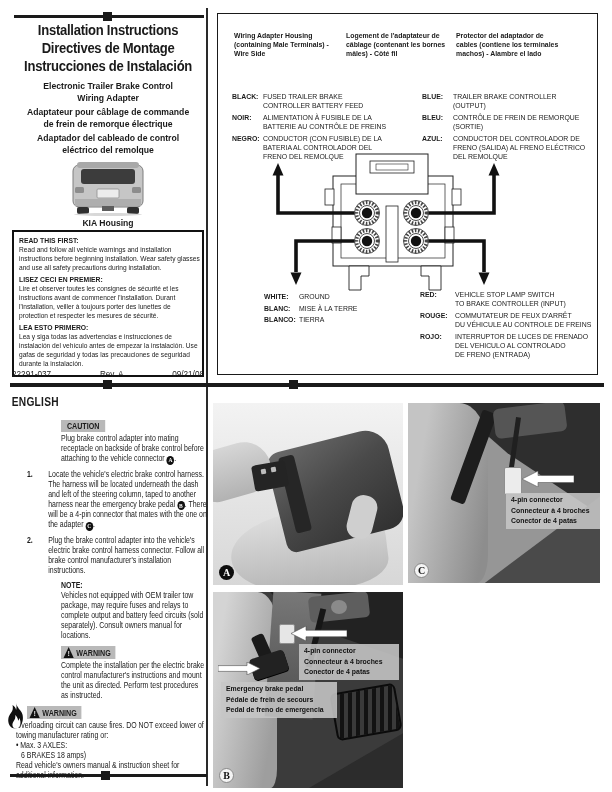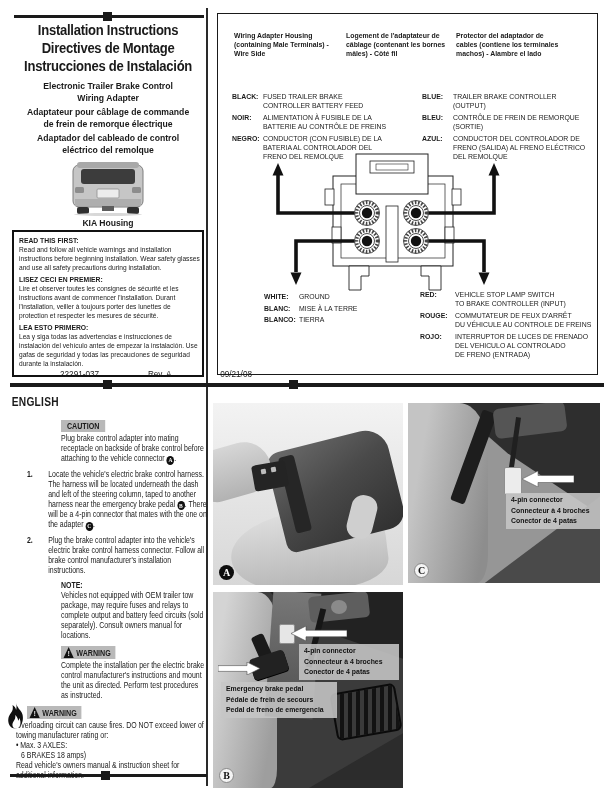--- a/index.html
+++ b/index.html
@@ -14,21 +14,21 @@
   .titleblock{left:10px;top:21px;width:218px;transform:scaleX(0.9);transform-origin:0 0;text-align:center;}
   .titleblock h1{margin:0;font-size:14.5px;line-height:18px;font-weight:bold;letter-spacing:-0.3px;}
   .subblock{left:10px;top:80px;width:218px;transform:scaleX(0.9);transform-origin:0 0;text-align:center;}
   .subblock .sub{margin:0 0 3px 0;font-size:9.6px;line-height:11.5px;font-weight:bold;}
   .car{left:68px;top:156px;width:80px;height:60px;}
   .carcap{left:10px;top:218px;width:196px;text-align:center;font-size:8.6px;font-weight:bold;}
   .readbox{left:12px;top:230px;width:192px;border:2px solid #111;box-sizing:border-box;padding:4px 5px;}
   .readinner{width:212px;transform:scaleX(0.86);transform-origin:0 0;font-size:7.7px;line-height:9px;}
   .readinner h4{margin:0;font-size:7.9px;}
   .readinner p{margin:0 0 3px 0;}
-  .coverfoot{left:12px;top:370px;width:192px;display:flex;font-size:8.2px;margin-left:48px;}
+  .coverfoot{left:12px;top:370px;width:192px;display:flex;font-size:8.2px;}
   .coverfoot .mid{flex:1;text-align:center;}
   
   .diagbox{left:217px;top:13px;width:381px;height:362px;border:1.5px solid #1a1a1a;box-sizing:border-box;}
   .dhead{position:absolute;top:17px;font-size:6.9px;font-weight:bold;line-height:9px;white-space:pre-line;}
   .wgroup{position:absolute;font-size:6.9px;line-height:8.6px;}
   .wrow{display:grid;grid-template-columns:31px 1fr;margin-bottom:4px;}
   .wrow .t{font-weight:bold;}
   .wrow .d{white-space:pre-line;}
   .wgroup.wide .wrow{grid-template-columns:35px 1fr;}
   .connector-svg{position:absolute;left:48px;top:137px;}

